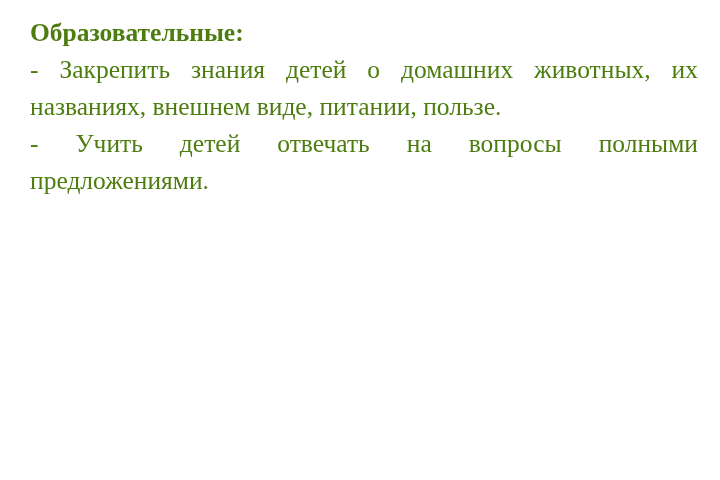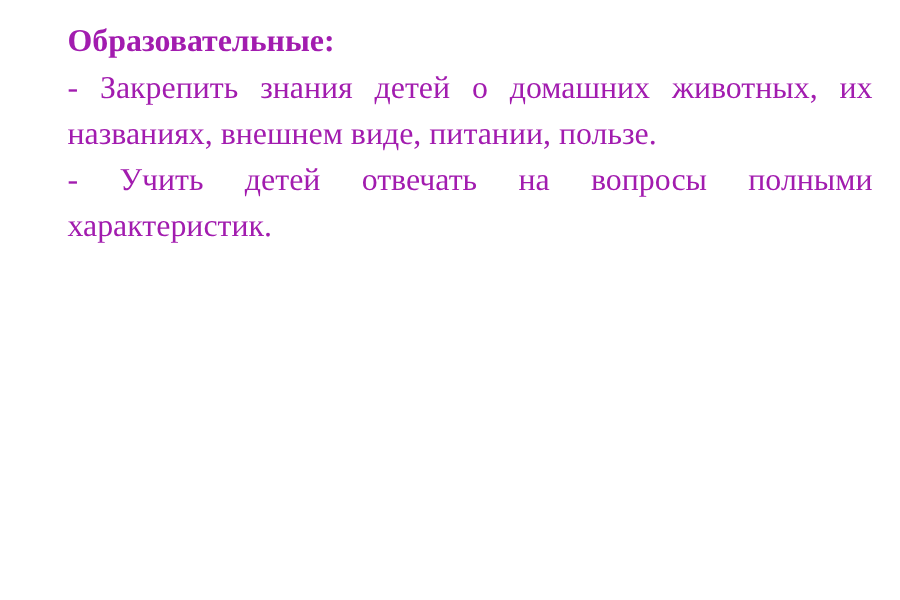--- a/index.html
+++ b/index.html
@@ -15,26 +15,25 @@
   }
   .page {
     position: relative;
     width: 720px;
     height: 480px;
     background: #ffffff;
     box-sizing: border-box;
     padding: 14px 22px 0 30px;
   }
   .doc-text {
-    color: #a21caf;
+    color: #4d7c0f;
     font-size: 25.5px;
     line-height: 37px;
     text-align: justify;
     text-justify: inter-word;
-    margin-left: 24px;
   }
   .para {
     margin: 0;
     text-align: justify;
     text-align-last: left;
     white-space: pre-wrap;
   }
   .para.bold {
     font-weight: bold;
   }
@@ -62,19 +61,19 @@
 <body>
 
 <div class="page">
   <div class="doc-text">
 
     <p class="para bold nojust">Образовательные:</p>
 
     <p class="para">- Закрепить знания детей о домашних животных, их названиях, внешнем виде, питании, пользе.</p>
 
 
-    <p class="para">- Учить детей отвечать на вопросы полными характеристик.</p>
+    <p class="para">- Учить детей отвечать на вопросы полными предложениями.</p>
 
 
 
   </div>
   <div class="scrollbar-edge"></div>
 </div>
 
 </body></html>

